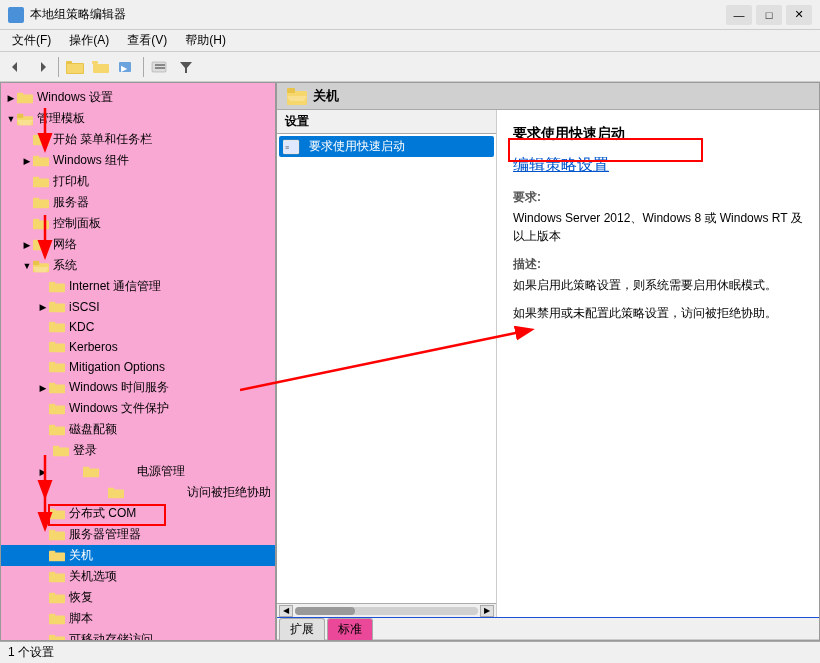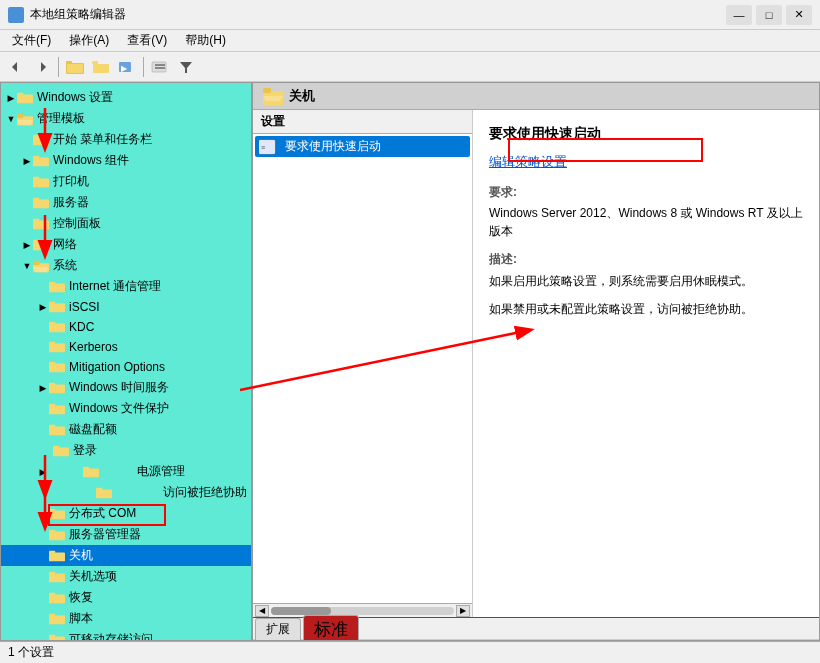--- a/index.html
+++ b/index.html
@@ -99,22 +99,22 @@
     
     .main-layout {
       display: flex;
       height: calc(663px - 30px - 22px - 30px - 22px);
       border: 1px solid #999;
       margin: 0;
     }
 
     
     .left-panel {
-      width: 252px;
-      background: #5eead4;
+      width: 276px;
+      background: #f9a8d4;
       border-right: 2px solid #999;
       overflow-y: auto;
       overflow-x: hidden;
     }
 
     .tree-item {
       display: flex;
       align-items: center;
       padding: 2px 4px;
       cursor: pointer;
@@ -208,21 +208,21 @@
       font-size: 14px;
       font-weight: bold;
       color: #000;
       margin-bottom: 8px;
     }
 
     .policy-detail-link {
       color: #0055cc;
       text-decoration: underline;
       cursor: pointer;
-      font-size: 13px;
+      font-size: 16px;
     }
 
     .policy-detail-section {
       margin-top: 10px;
     }
 
     .policy-detail-label {
       font-weight: bold;
       color: #555;
       margin-bottom: 2px;
@@ -710,21 +710,21 @@
 
           <div style="font-size: 12px; line-height: 1.5; margin-bottom: 10px;">如果启用此策略设置，则系统需要启用休眠模式。</div>
           <div style="font-size: 12px; line-height: 1.5;">如果禁用或未配置此策略设置，访问被拒绝协助。</div>
         </div>
 
       </div>
 
       <div style="border-top: 1px solid #1d4ed8;">
         <div style="display: flex; align-items: center; background: #f0f0f0; padding: 0 2px; height: 22px; border-bottom: 1px solid #ccc;">
           <button style="padding: 2px 10px; border: 1px solid #aaa; border-bottom: none; background: #e0e0e0; font-size: 12px; cursor: pointer; border-radius: 3px 3px 0 0; margin-right: 2px;">扩展</button>
-          <button style="padding: 2px 10px; border: 1px solid #aaa; border-bottom: none; background: #b91c1c; font-size: 17px; cursor: pointer; border-radius: 3px 3px 0 0; margin-right: 2px;">标准</button>
+          <button style="padding: 2px 10px; border: 1px solid #aaa; border-bottom: none; background: #ec4899; font-size: 12px; cursor: pointer; border-radius: 3px 3px 0 0; margin-right: 2px;">标准</button>
         </div>
       </div>
 
     </div>
 
   </div>
 
   <div class="status-bar">
     <span>1 个设置</span>
   </div>

